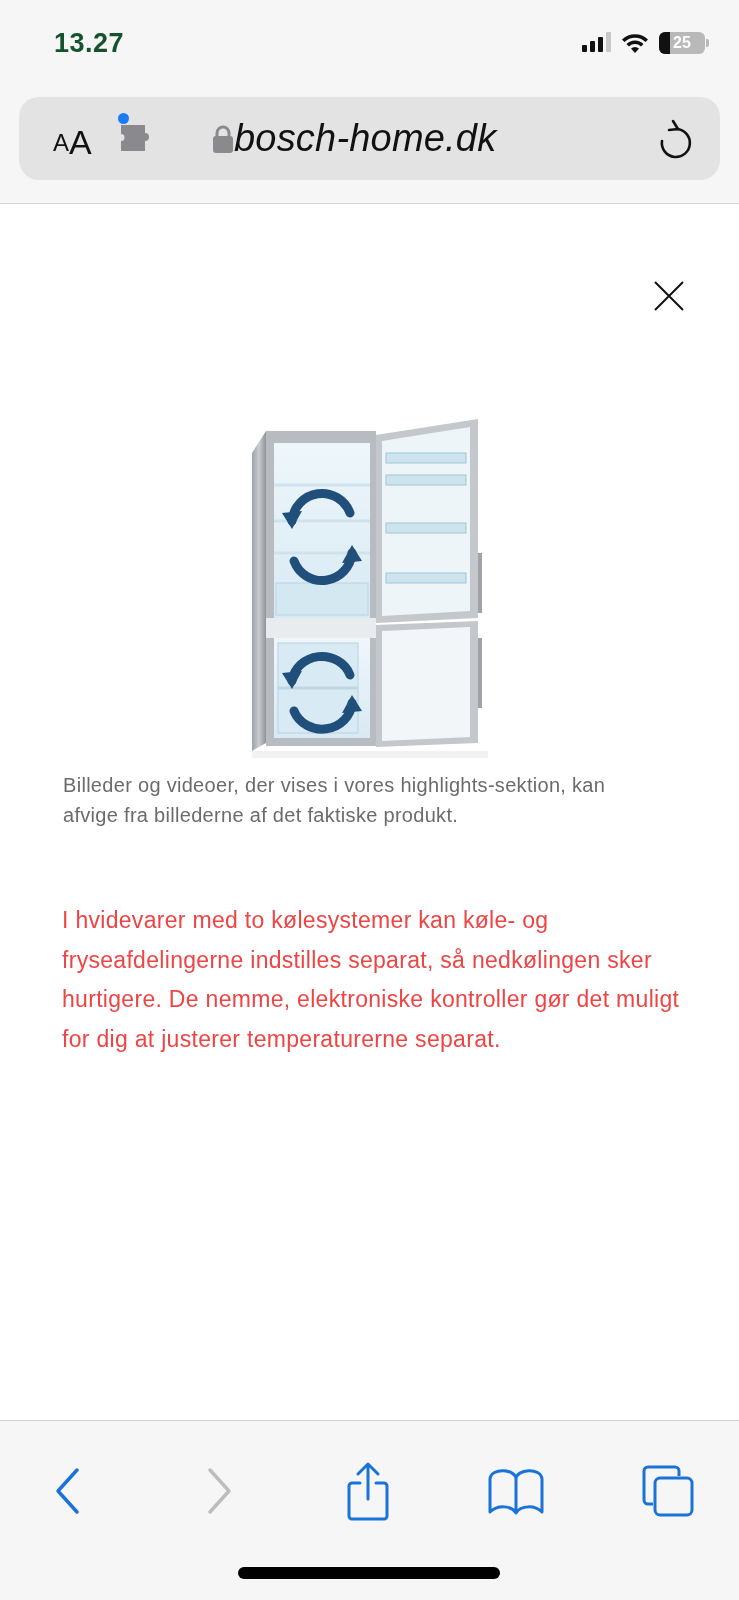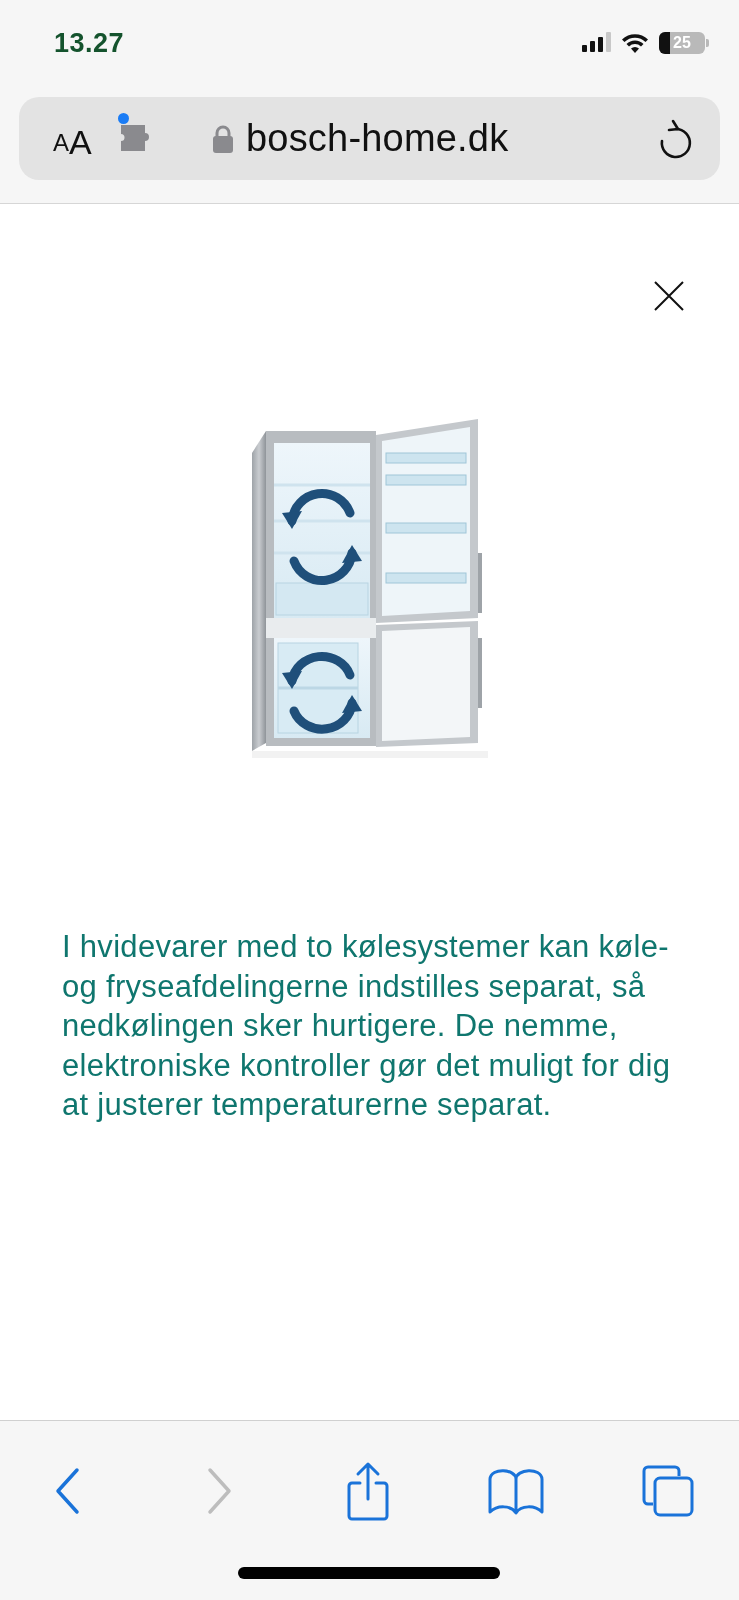--- a/index.html
+++ b/index.html
@@ -19,31 +19,31 @@
     .battery-cap { width: 3px; height: 8px; background: #b9b9b9; border-radius: 0 2px 2px 0; margin-left: 1px; }
 
     
     .browser-top { position: absolute; top: 92px; left: 0; width: 739px; height: 112px; background: #f6f6f6; border-bottom: 1px solid #d6d6d6; }
     .address-bar { position: absolute; left: 19px; top: 5px; width: 701px; height: 83px; background: #e3e3e3; border-radius: 20px; }
     .aa-btn { position: absolute; left: 34px; top: 18px; height: 46px; display: flex; align-items: flex-end; color: #111; }
     .aa-btn .small { font-size: 24px; line-height: 1; margin-bottom: 6px; }
     .aa-btn .big { font-size: 34px; line-height: 1; margin-bottom: 2px; }
     .aa-dot { position: absolute; left: 99px; top: 16px; width: 11px; height: 11px; border-radius: 50%; background: #1a7cf5; }
     .puzzle { position: absolute; left: 99px; top: 26px; }
-    .url-group { position: absolute; left: 193px; top: 0; height: 83px; display: flex; align-items: center; gap: 12px; }
+    .url-group { position: absolute; left: 193px; top: 0; height: 83px; display: flex; align-items: center; gap: 0; font-style: italic; }
     .url-text { font-size: 38px; color: #111; letter-spacing: 0.2px; }
     .reload { position: absolute; right: 28px; top: 20px; }
 
     
     .content { position: absolute; top: 205px; left: 0; width: 739px; height: 1215px; background: #fff; }
     .title { position: absolute; left: 62px; top: 65px; width: 540px; font-size: 36px; font-weight: 700; line-height: 52px; color: #000; letter-spacing: 0.3px; }
     .close-btn { position: absolute; left: 652px; top: 74px; width: 34px; height: 34px; }
     .fridge { position: absolute; left: 252px; top: 208px; width: 236px; height: 345px; }
     .disclaimer { position: absolute; left: 63px; top: 565px; width: 560px; font-size: 20px; line-height: 30px; color: #6b6b6b; letter-spacing: 0.3px; }
-    .body-text { position: absolute; left: 62px; top: 696px; width: 620px; font-size: 31px; line-height: 39.5px; color: #0f766e; letter-spacing: 0.3px; margin-top: 26px; }
+    .body-text { position: absolute; left: 62px; top: 696px; width: 620px; font-size: 23px; line-height: 39.5px; color: #ef4444; letter-spacing: 0.3px; }
 
     
     .toolbar { position: absolute; top: 1420px; left: 0; width: 739px; height: 180px; background: #f6f6f6; border-top: 1px solid #d0d0d0; }
     .tb-btn { position: absolute; top: 40px; width: 60px; height: 60px; display: flex; align-items: center; justify-content: center; }
     .home-indicator { position: absolute; left: 238px; top: 1567px; width: 262px; height: 12px; border-radius: 6px; background: #000; }
   </style>
 </head>
 <body>
 
 <div class="status-bar">
@@ -150,20 +150,21 @@
     <g fill="#1f4f7a">
       <polygon points="30,100 50,98 40,116"></polygon>
       <polygon points="110,148 90,150 100,132"></polygon>
       <polygon points="30,260 50,258 40,276"></polygon>
       <polygon points="110,298 90,300 100,282"></polygon>
     </g>
 
     <rect x="0" y="338" width="236" height="7" fill="#f2f2f2"></rect>
   </svg>
 
+  <p class="disclaimer">Billeder og videoer, der vises i vores highlights-sektion, kan afvige fra billederne af det faktiske produkt.</p>
   <p class="body-text">I hvidevarer med to kølesystemer kan køle- og fryseafdelingerne indstilles separat, så nedkølingen sker hurtigere. De nemme, elektroniske kontroller gør det muligt for dig at justerer temperaturerne separat.</p>
 </div>
 
 <div class="toolbar">
   <div class="tb-btn" style="left:37px;">
     <svg width="30" height="48" viewBox="0 0 30 48">
       <path d="M25 3 L6 24 L25 45" stroke="#1a73d9" stroke-width="3.5" fill="none" stroke-linecap="round" stroke-linejoin="round"></path>
     </svg>
   </div>
   <div class="tb-btn" style="left:190px;">

